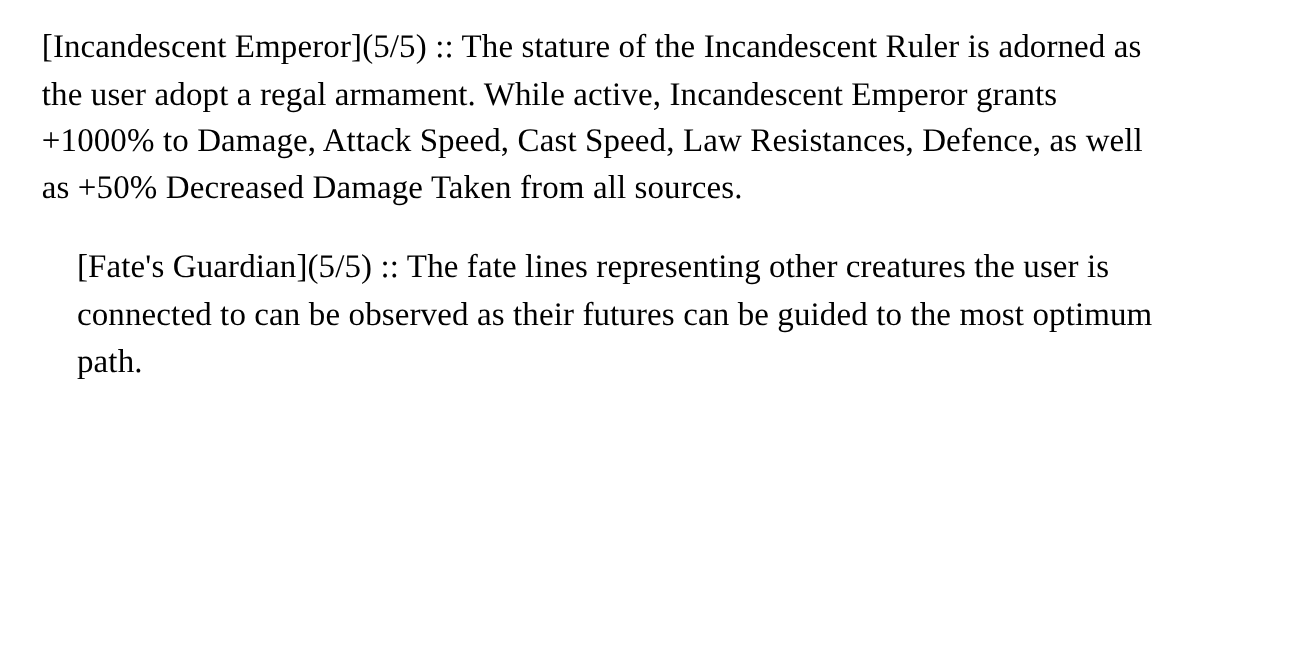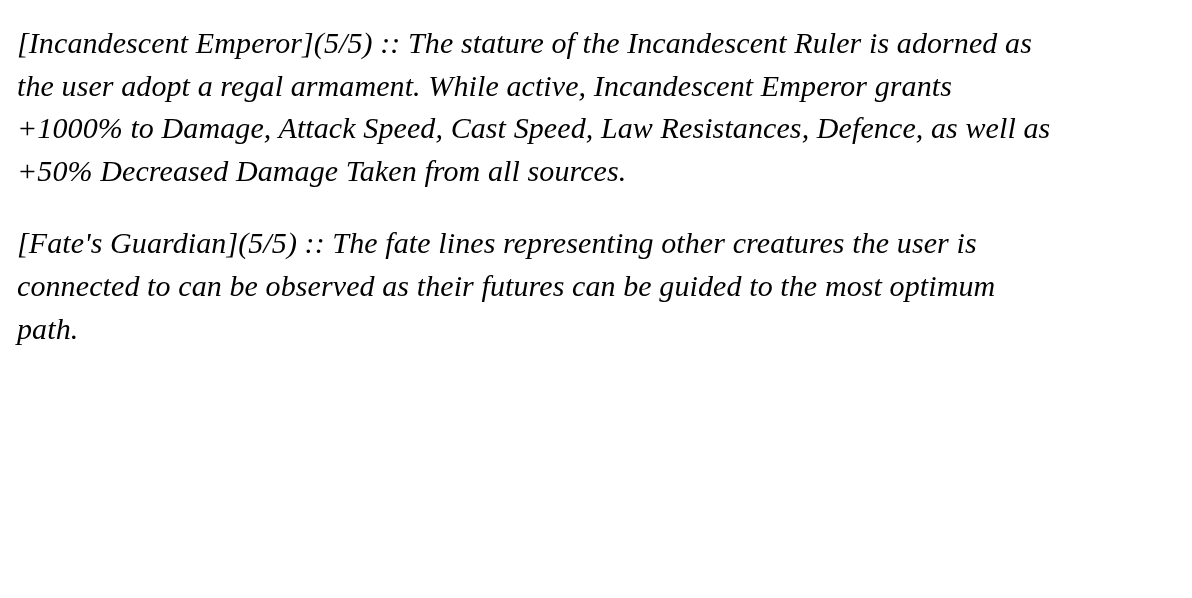--- a/index.html
+++ b/index.html
@@ -11,32 +11,32 @@
     width: 1192px;
     height: 598px;
     overflow: hidden;
     font-family: "Liberation Serif", "DejaVu Serif", serif;
     color: #000000;
   }
   .page {
     box-sizing: border-box;
     width: 1084px;
     height: 598px;
-    padding: 22px 24px 0 17px;
-    font-style: italic;
+    padding: 22px 24px 0 38px;
   }
   .ability-block {
     font-size: 30px;
     line-height: 1.42;
     text-align: left;
     margin: 0 0 30px 0;
     letter-spacing: 0.1px;
   }
   .ability-block:last-child {
     margin-bottom: 0;
+    margin-left: 32px;
   }
 </style>
 </head>
 <body>
 
 <div class="page">
   <p class="ability-block">[Incandescent Emperor](5/5) :: The stature of the Incandescent Ruler is adorned as the user adopt a regal armament. While active, Incandescent Emperor grants +1000% to Damage, Attack Speed, Cast Speed, Law Resistances, Defence, as well as +50% Decreased Damage Taken from all sources.</p>
   <p class="ability-block">[Fate's Guardian](5/5) :: The fate lines representing other creatures the user is connected to can be observed as their futures can be guided to the most optimum path.</p>
 </div>
 

